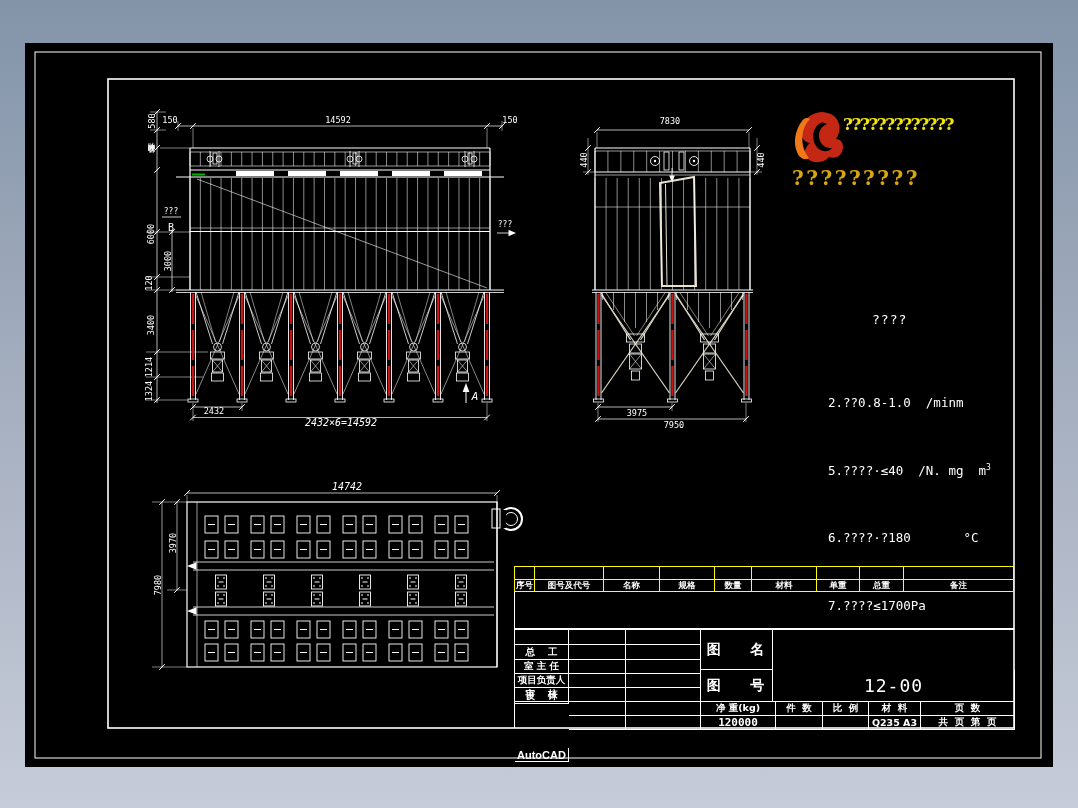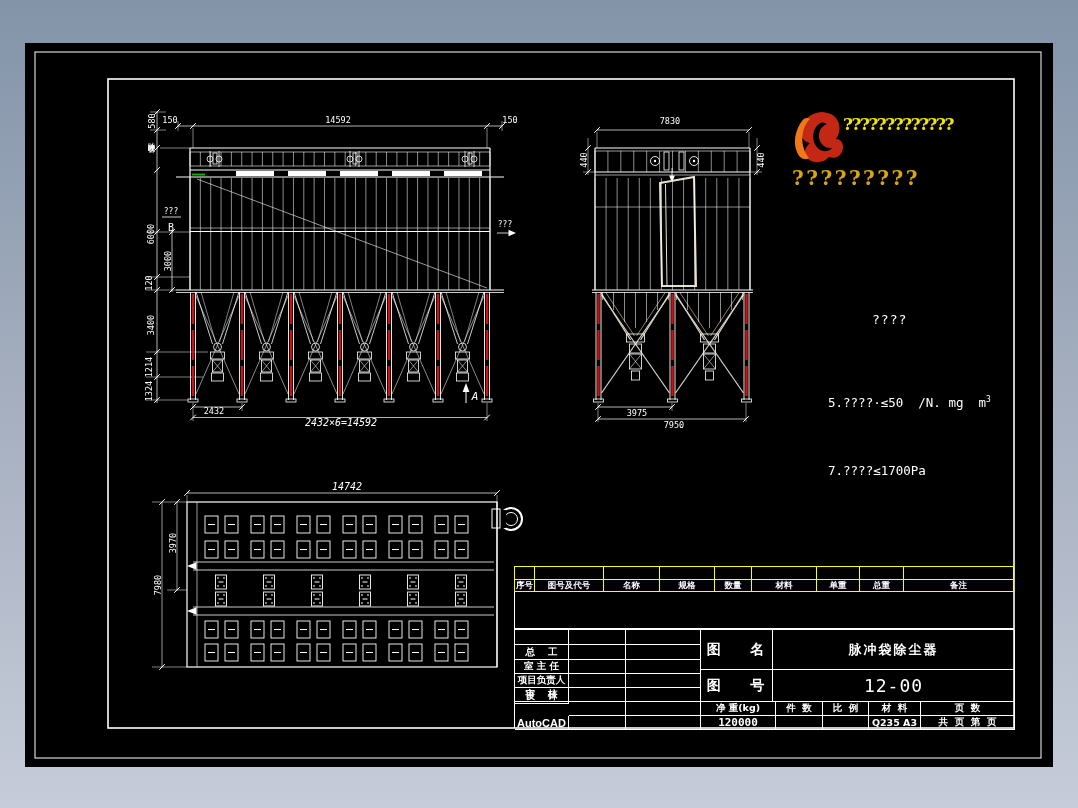--- a/index.html
+++ b/index.html
@@ -38,21 +38,21 @@
   .tbk{position:absolute;left:514px;top:628px;width:500px;height:100px;
        border-top:2px solid #fff;border-left:1px solid #fff;box-sizing:border-box;text-decoration:underline;}
   .c{position:absolute;border-right:1px solid #fff;border-bottom:1px solid #fff;
      box-sizing:border-box;display:flex;align-items:center;justify-content:center;
      color:#fff;white-space:pre;overflow:hidden;}
   .lab{font:bold 9.5px "DejaVu Sans",sans-serif;}
   .big{font:bold 14px "DejaVu Sans",sans-serif;letter-spacing:2px;}
   .name{font:bold 13px "DejaVu Sans",sans-serif;letter-spacing:2px;}
   .no{font:18px "DejaVu Sans Mono",monospace;letter-spacing:1px;text-align:right;}
   .wt{font:bold 11px "DejaVu Sans Mono",monospace;}
-  .acad{font:bold 11px "Liberation Sans",sans-serif;}
+  .acad{font:bold 11px "Liberation Sans",sans-serif;margin-top:32px;}
 </style>
 </head>
 <body>
 
 <div id="stage">
 
   <svg id="dwg" width="1078" height="808" viewBox="0 0 1078 808" style="position:absolute;left:0;top:0;">
 
     <rect x="25" y="43" width="1028" height="724" fill="#000"></rect>
 
@@ -662,21 +662,23 @@
     </g>
   </svg>
 
   <div class="vnote">脉冲喷吹管</div>
 
   <div class="qrow1">?????????????</div>
   <div class="qrow2">?????????</div>
 
   <div class="specs-title">????</div>
   <div class="specs">
-    <div><span>5.????·≤50  /N. mg  m</span><sup>3</sup></div>
+    <div><span>2.??0.8-1.0  /minm</span><sup></sup></div>
+    <div><span>5.????·≤40  /N. mg  m</span><sup>3</sup></div>
+    <div><span>6.????·?180       °C</span><sup></sup></div>
     <div><span>7.????≤1700Pa</span><sup></sup></div>
     
     
   </div>
 
   <div class="pt">
     <div class="pt-row">
       <div class="pt-cell" style="width:20px"></div>
         <div class="pt-cell" style="width:69px"></div>
       <div class="pt-cell" style="width:56px"></div>
@@ -721,21 +723,20 @@
 
     <div class="c" style="left:111px;top:0;width:75px;height:15px"></div>
     <div class="c" style="left:111px;top:15px;width:75px;height:15px"></div>
     <div class="c" style="left:111px;top:30px;width:75px;height:14px"></div>
     <div class="c" style="left:111px;top:44px;width:75px;height:14px"></div>
     <div class="c" style="left:111px;top:58px;width:75px;height:14px"></div>
     <div class="c" style="left:111px;top:72px;width:75px;height:14px"></div>
     <div class="c" style="left:111px;top:86px;width:75px;height:14px"></div>
 
     <div class="c big" style="left:186px;top:0;width:72px;height:40px">图    名</div>
-    <div class="c name" style="left:258px;top:0;width:242px;height:40px">脉冲袋除尘器</div>
     <div class="c big" style="left:186px;top:40px;width:72px;height:32px">图    号</div>
     <div class="c no" style="left:258px;top:40px;width:242px;height:32px">12-00</div>
     <div class="c lab" style="left:186px;top:72px;width:75px;height:14px">净 重(kg)</div>
     <div class="c lab" style="left:261px;top:72px;width:47px;height:14px">件  数</div>
     <div class="c lab" style="left:308px;top:72px;width:46px;height:14px">比  例</div>
     <div class="c lab" style="left:354px;top:72px;width:52px;height:14px">材  料</div>
     <div class="c lab" style="left:406px;top:72px;width:94px;height:14px">页  数</div>
     <div class="c wt" style="left:186px;top:86px;width:75px;height:14px">120000</div>
     <div class="c" style="left:261px;top:86px;width:47px;height:14px"></div>
     <div class="c" style="left:308px;top:86px;width:46px;height:14px"></div>

